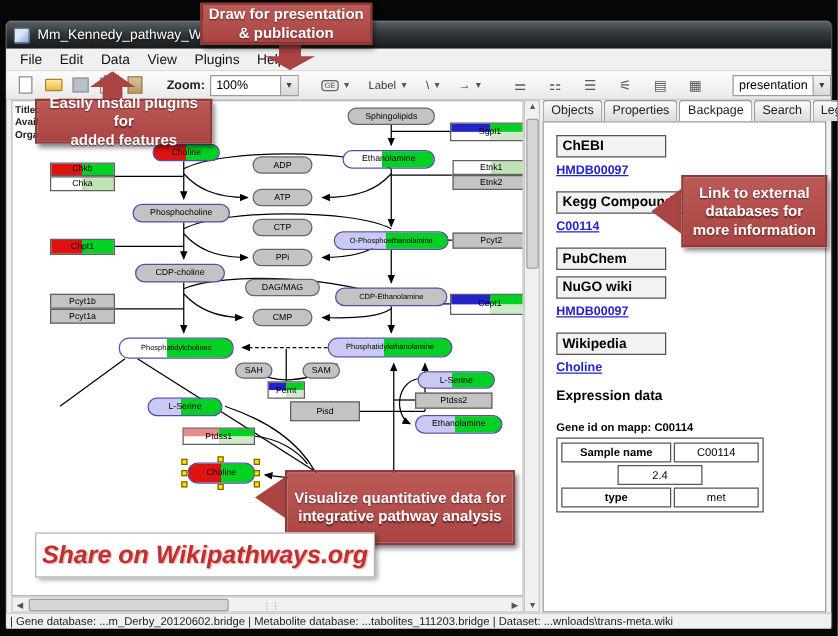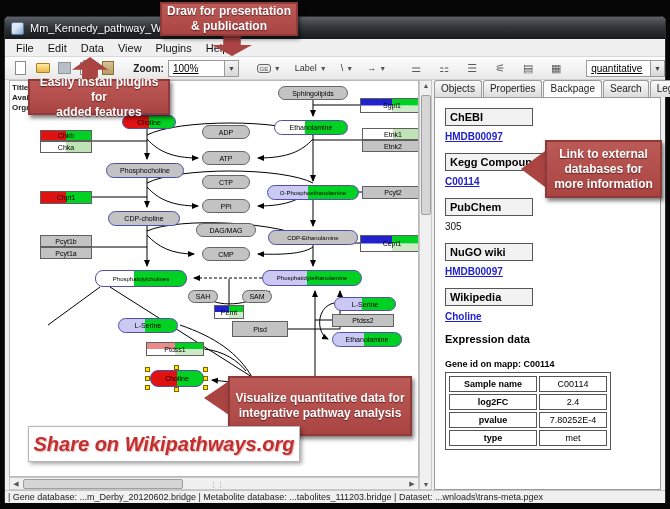--- a/index.html
+++ b/index.html
@@ -13,21 +13,21 @@
   #menubar { position:absolute; left:0; top:22px; width:100%; height:18px; background:#f0f0f0; border-bottom:1px solid #d9d9d9; display:flex; align-items:center; padding-left:4px; }
   .menu-item { font-size:11px; color:#111; padding:2px 7px; }
   #toolbar { position:absolute; left:0; top:40px; width:100%; height:23px; background:linear-gradient(#fdfdfd,#e9e9e9); border-bottom:1px solid #cfcfcf; display:flex; align-items:center; padding-left:6px; }
   .tbtn { width:20px; height:18px; display:flex; align-items:center; justify-content:center; margin-right:2px; }
   .icon-new { width:11px; height:14px; background:#fff; border:1px solid #8a8a8a; }
   .icon-open { width:14px; height:10px; background:linear-gradient(#ffe9a0,#e8b84a); border:1px solid #a8821e; border-radius:1px; }
   .icon-save { width:13px; height:12px; background:#b9bfc6; border:1px solid #8d949c; }
   .icon-copy { width:12px; height:13px; background:#fff; border:1px solid #8a8a8a; box-shadow:3px -2px 0 -1px #fff, 3px -2px 0 0 #8a8a8a; }
   .icon-paste { width:12px; height:14px; background:linear-gradient(#d8c49a,#b99a5e); border:1px solid #8a6f33; }
   .zoom-label { font-size:10px; font-weight:bold; color:#222; margin:0 4px 0 14px; }
-  .combo { height:17px; background:#fff; border:1px solid #9a9a9a; display:flex; align-items:center; font-size:10px; padding-left:4px; position:relative;text-decoration:underline; }
+  .combo { height:17px; background:#fff; border:1px solid #9a9a9a; display:flex; align-items:center; font-size:10px; padding-left:4px; position:relative; }
   .combo .arrow-btn { position:absolute; right:0; top:0; width:14px; height:100%; background:linear-gradient(#f4f4f4,#d8d8d8); border-left:1px solid #9a9a9a; font-size:7px; color:#444; display:flex; align-items:center; justify-content:center; }
   #zoom-combo { width:72px; margin-right:14px; }
   .drop-btn { height:18px; display:flex; align-items:center; font-size:9px; color:#333; padding:0 3px; margin-right:6px; border:1px solid transparent; }
   .drop-btn .caret { font-size:7px; margin-left:3px; color:#555; }
   .mini-shape { width:14px; height:9px; border:1px solid #666; border-radius:3px; background:#eee; font-size:6px; text-align:center; line-height:8px; color:#555; }
   .align-icons { display:flex; margin-left:10px; }
   .align-icons .tbtn { font-size:11px; color:#5a5a5a; margin-right:8px; }
   #vis-combo { width:80px; margin-left:12px; }
 
   
@@ -149,21 +149,21 @@
       </div>
     <div class="align-icons">
       <div class="tbtn">⚌</div>
       <div class="tbtn">⚏</div>
       <div class="tbtn">☰</div>
       <div class="tbtn">⚟</div>
       <div class="tbtn">▤</div>
       <div class="tbtn">▦</div>
     </div>
     <div class="combo" id="vis-combo">
-      <span>quantitative</span>
+      <span>presentation</span>
       <span class="arrow-btn">▼</span>
     </div>
   </div>
 
   <div id="canvas">
     <div id="canvas-info">
       <div>Title:</div>
       <div>Availa</div>
       <div>Organ</div>
     </div>
@@ -281,50 +281,44 @@
       <span class="tab active">Backpage</span>
       <span class="tab">Search</span>
       <span class="tab">Legend</span>
     </div>
     <div id="sidebar-body">
       <div class="sec-header">ChEBI</div>
       <a class="sec-value link">HMDB00097</a>
       <div class="sec-header wide">Kegg Compound</div>
       <a class="sec-value link">C00114</a>
       <div class="sec-header">PubChem</div>
-      <span class="sec-value plain">305</span>
       <div class="sec-header">NuGO wiki</div>
       <a class="sec-value link">HMDB00097</a>
       <div class="sec-header">Wikipedia</div>
       <a class="sec-value link">Choline</a>
       <div id="expr-title">Expression data</div>
       <div id="gene-id-line">Gene id on mapp: C00114</div>
       <div id="expr-table">
         <div class="etr">
             <span class="etd c1">Sample name</span>
             <span class="etd c2">C00114</span>
           </div>
         <div class="etr">
-            <span class="etd c1">log2FC</span>
             <span class="etd c2">2.4</span>
-          </div>
-        <div class="etr">
-            <span class="etd c1">pvalue</span>
-            <span class="etd c2">7.80252E-4</span>
           </div>
         <div class="etr">
             <span class="etd c1">type</span>
             <span class="etd c2">met</span>
           </div>
       </div>
     </div>
   </div>
 
   <div id="statusbar">
-    <span>| Gene database: ...m_Derby_20120602.bridge | Metabolite database: ...tabolites_111203.bridge | Dataset: ...wnloads\trans-meta.pgex</span>
+    <span>| Gene database: ...m_Derby_20120602.bridge | Metabolite database: ...tabolites_111203.bridge | Dataset: ...wnloads\trans-meta.wiki</span>
   </div>
 </div>
 
 <div class="callout" style="left:160px;top:2px;width:138px;height:34px;font-size:12px">
   <p>Draw for presentation
 &amp; publication</p>
 </div>
 <div class="blockarrow arr-down" style="left:212px;top:36px;width:40px;height:20px"></div>
 
 <div class="callout" style="left:28px;top:79px;width:142px;height:36px;font-size:12px">

